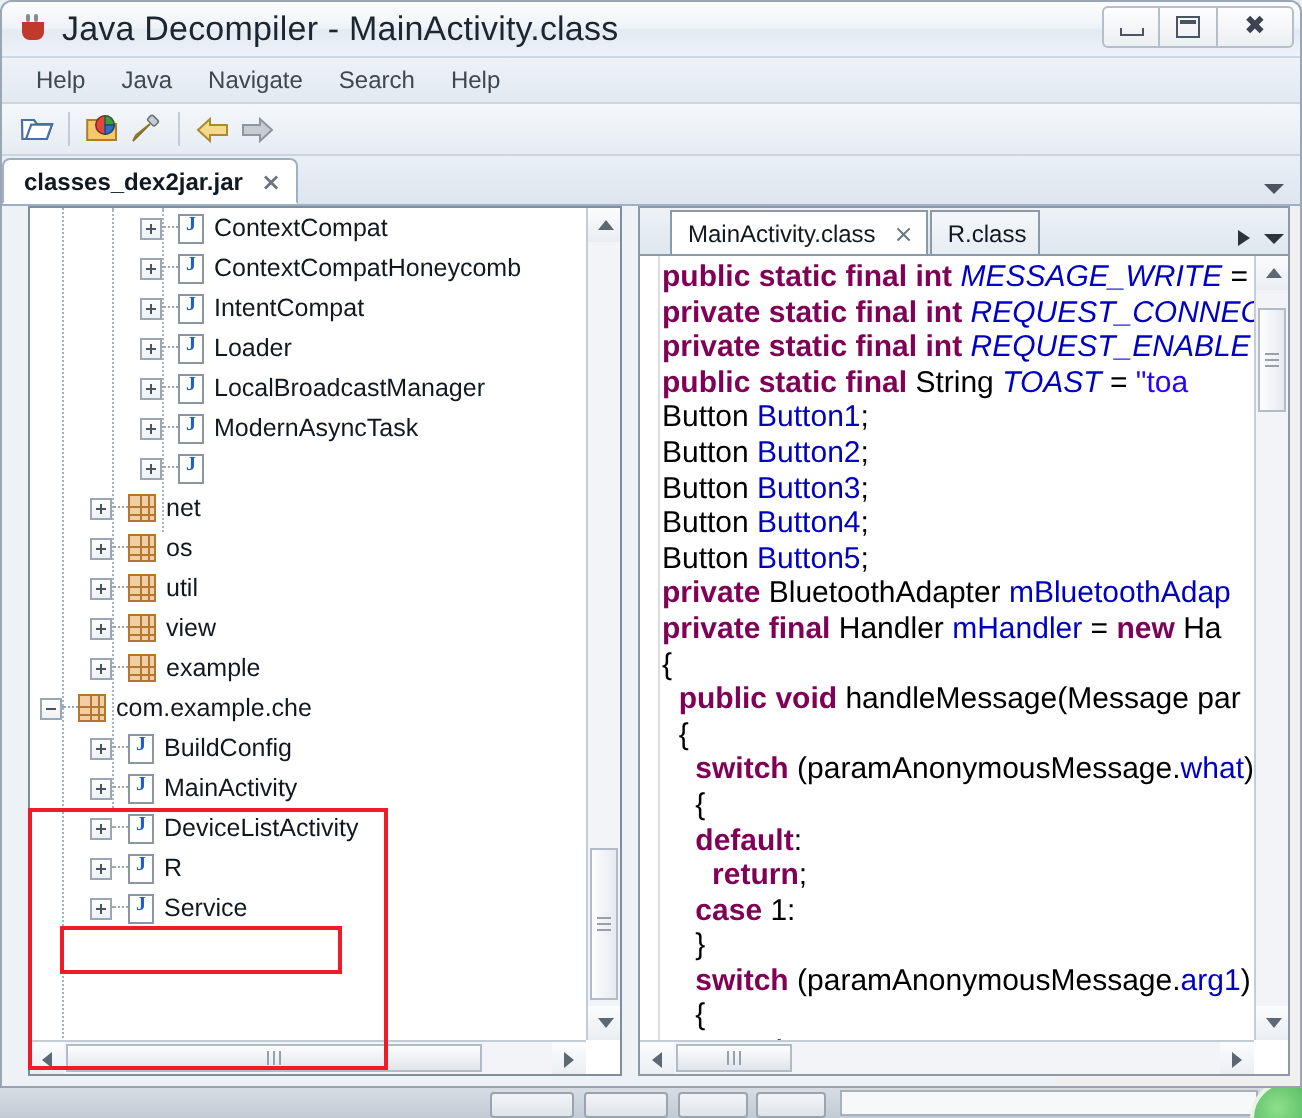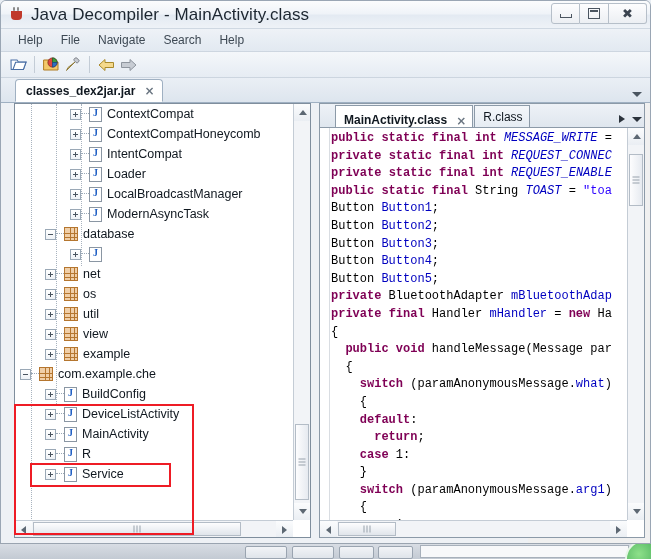--- a/index.html
+++ b/index.html
@@ -128,21 +128,20 @@
     position: relative;
   }
 
   
   .jartabs {
     height: 25px;
     background: linear-gradient(#eaeff5, #dde5ee);
     border-bottom: 1px solid #9fb0c2;
     display: flex;
     align-items: flex-end;
-    padding-left: 14px;
     box-sizing: border-box;
     position: relative;
   }
   .jartab {
     height: 23px;
     background: #ffffff;
     border: 1px solid #9fb0c2;
     border-bottom: 1px solid #ffffff;
     border-radius: 4px 4px 0 0;
     display: flex; align-items: center;
@@ -342,21 +341,21 @@
     height: 22px;
     background: #ffffff;
     border: 1px solid #8c9aa8;
     border-bottom: none;
     display: flex; align-items: center;
     padding: 0 6px 0 8px;
     font-size: 12px;
     color: #101820;
     box-sizing: border-box;
   }
-  .ctab.active { font-weight: bold; align-items: flex-end; }
+  .ctab.active { font-weight: normal; }
   .ctab.inactive {
     background: linear-gradient(#f4f7fa,#e6ecf3);
     font-weight: normal;
     margin-left: 1px;
   }
   .ct-right {
     position: absolute;
     right: 2px; bottom: 4px;
     display: flex; align-items: center; gap: 7px;
   }
@@ -376,22 +375,22 @@
     width: 9px;
     background: #ffffff;
     border-right: 1px solid #d9dde2;
   }
   .code-text {
     position: absolute;
     left: 11px; top: 2px;
     right: 17px;
     bottom: 17px;
     overflow: hidden;
-    font-family: Liberation Mono, monospace;
-    font-size: 12px;
+    font-family: Liberation Sans, sans-serif;
+    font-size: 15px;
     line-height: 17.6px;
     white-space: pre;
     color: #000000;
   }
   .kw { color: #7f0055; font-weight: bold; }
   .fld { color: #0000c0; }
   .fldi { color: #0000c0; font-style: italic; }
   .str { color: #2a00ff; }
 
   
@@ -459,21 +458,21 @@
             <div class="glyph-max"></div>
           </div>
         <div class="win-btn">
             <div class="glyph-close">✖</div>
           </div>
       </div>
     </div>
 
     <div class="menubar">
       <div class="menu-item">Help</div>
-      <div class="menu-item">File</div>
+      <div class="menu-item">Java</div>
       <div class="menu-item">Navigate</div>
       <div class="menu-item">Search</div>
       <div class="menu-item">Help</div>
     </div>
 
     <div class="toolbar">
       <div class="tb-btn">
         <svg width="17" height="15" viewBox="0 0 17 15">
           <path d="M1 3 h6 l1.4 2 H16 l-2.6 7.5 H1.2 z" fill="#ffffff" stroke="#4a6fa5" stroke-width="1.1"></path>
           <path d="M3 12.5 L5.6 5.3 H16 L13.4 12.5 z" fill="#ffffff" stroke="#4a6fa5" stroke-width="1.1"></path>
@@ -560,30 +559,20 @@
                 <span class="tree-label">LocalBroadcastManager</span>
               </div>
               <div class="tree-row">
                 <div class="indent" style="width: 55px;"></div>
                 <div class="expander plus"></div>
                 <div class="dots"></div>
                 <div class="ico-class"></div>
                 <span class="tree-label">ModernAsyncTask</span>
               </div>
               <div class="tree-row">
-                <div class="indent" style="width: 30px;"></div>
-                <div class="expander"></div>
-                <div class="dots"></div>
-                <div class="ico-pkg">
-                  <span class="v2"></span>
-                  <span class="h2"></span>
-                </div>
-                <span class="tree-label">database</span>
-              </div>
-              <div class="tree-row">
                 <div class="indent" style="width: 55px;"></div>
                 <div class="expander plus"></div>
                 <div class="dots"></div>
                 <div class="ico-class"></div>
               </div>
               <div class="tree-row">
                 <div class="indent" style="width: 30px;"></div>
                 <div class="expander plus"></div>
                 <div class="dots"></div>
                 <div class="ico-pkg">
@@ -647,28 +636,28 @@
                 <div class="expander plus"></div>
                 <div class="dots"></div>
                 <div class="ico-class"></div>
                 <span class="tree-label">BuildConfig</span>
               </div>
               <div class="tree-row">
                 <div class="indent" style="width: 30px;"></div>
                 <div class="expander plus"></div>
                 <div class="dots"></div>
                 <div class="ico-class"></div>
+                <span class="tree-label">MainActivity</span>
+              </div>
+              <div class="tree-row">
+                <div class="indent" style="width: 30px;"></div>
+                <div class="expander plus"></div>
+                <div class="dots"></div>
+                <div class="ico-class"></div>
                 <span class="tree-label">DeviceListActivity</span>
-              </div>
-              <div class="tree-row">
-                <div class="indent" style="width: 30px;"></div>
-                <div class="expander plus"></div>
-                <div class="dots"></div>
-                <div class="ico-class"></div>
-                <span class="tree-label">MainActivity</span>
               </div>
               <div class="tree-row">
                 <div class="indent" style="width: 30px;"></div>
                 <div class="expander plus"></div>
                 <div class="dots"></div>
                 <div class="ico-class"></div>
                 <span class="tree-label">R</span>
               </div>
               <div class="tree-row">
                 <div class="indent" style="width: 30px;"></div>

